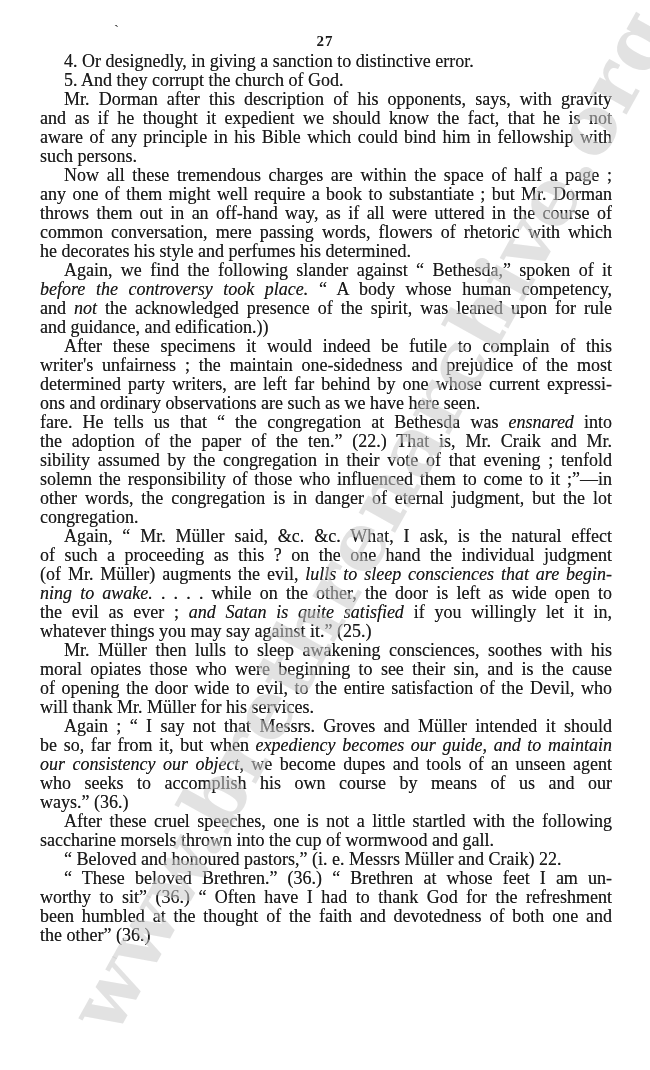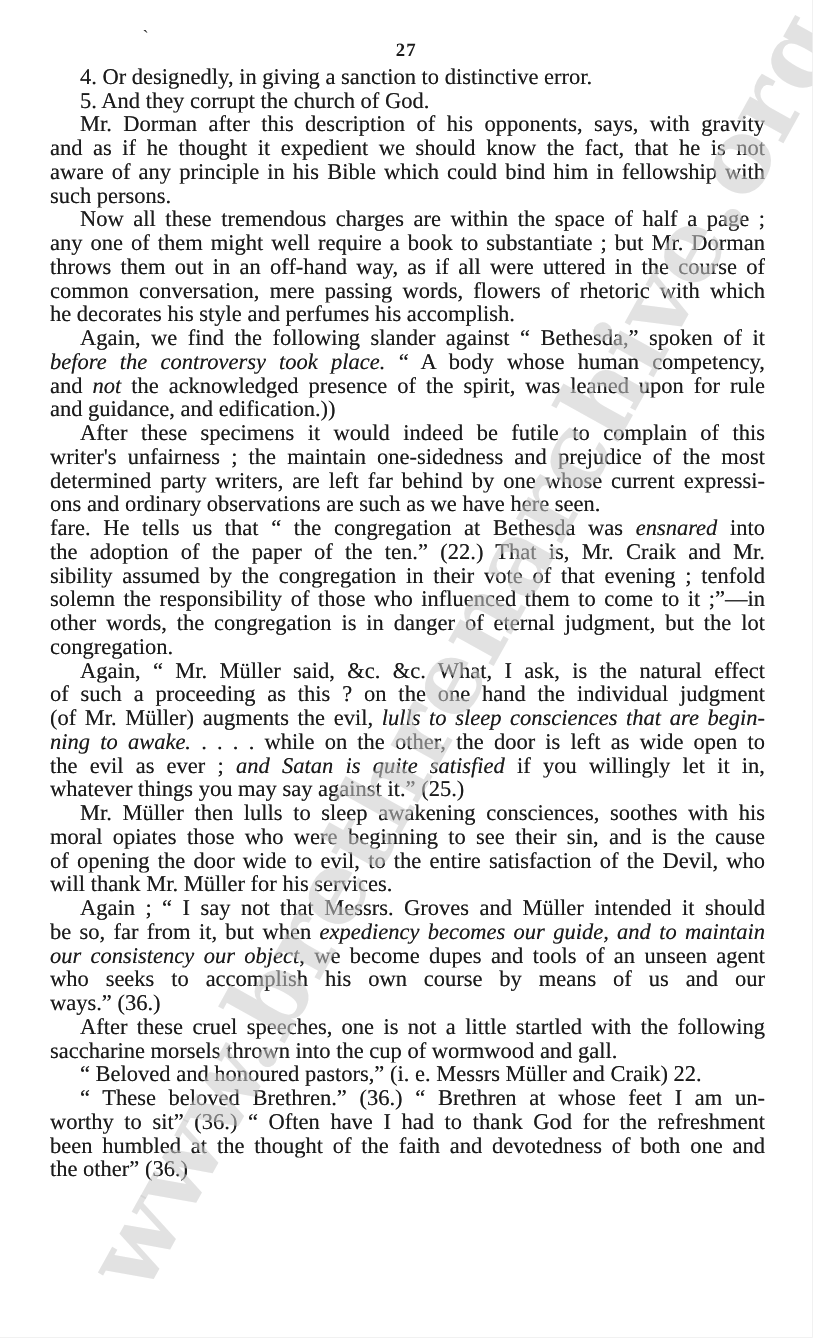--- a/index.html
+++ b/index.html
@@ -58,21 +58,21 @@
       <div class="line ind end"><span>4.  Or designedly, in giving a sanction to distinctive error.</span></div>
       <div class="line ind end"><span>5.  And they corrupt the church of God.</span></div>
       <div class="line ind"><span>Mr. Dorman after this description of his opponents, says, with gravity</span></div>
       <div class="line"><span>and as if he thought it expedient we should know the fact, that he is not</span></div>
       <div class="line"><span>aware of any principle in his Bible which could bind him in fellowship with</span></div>
       <div class="line end"><span>such persons.</span></div>
       <div class="line ind"><span>Now all these tremendous charges are within the space of half a page ;</span></div>
       <div class="line"><span>any one of them might well require a book to substantiate ; but Mr. Dorman</span></div>
       <div class="line"><span>throws them out in an off-hand way, as if all were uttered in the course of</span></div>
       <div class="line"><span>common conversation, mere passing words, flowers of rhetoric with which</span></div>
-      <div class="line end"><span>he decorates his style and perfumes his accomplish.</span></div>
+      <div class="line end"><span>he decorates his style and perfumes his determined.</span></div>
       <div class="line ind"><span>Again, we find the following slander against “ Bethesda,” spoken of it</span></div>
       <div class="line"><span class="it">before the controversy took place.</span><span>  “ A body whose human competency,</span></div>
       <div class="line"><span>and </span><span class="it">not</span><span> the acknowledged presence of the spirit, was leaned upon for rule</span></div>
       <div class="line end"><span>and guidance, and edification.))</span></div>
       <div class="line ind"><span>After these specimens it would indeed be futile to complain of this</span></div>
       <div class="line"><span>writer's unfairness ;  the maintain one-sidedness and prejudice of the most</span></div>
       <div class="line"><span>determined party writers, are left far behind by one whose current expressi-</span></div>
       <div class="line end"><span>ons and ordinary observations are such as we have here seen.</span></div>
       <div class="line"><span>fare.  He tells us that “ the congregation at Bethesda was </span><span class="it">ensnared</span><span> into</span></div>
       <div class="line"><span>the adoption of the paper of the ten.”  (22.)  That is, Mr. Craik and Mr.</span></div>

